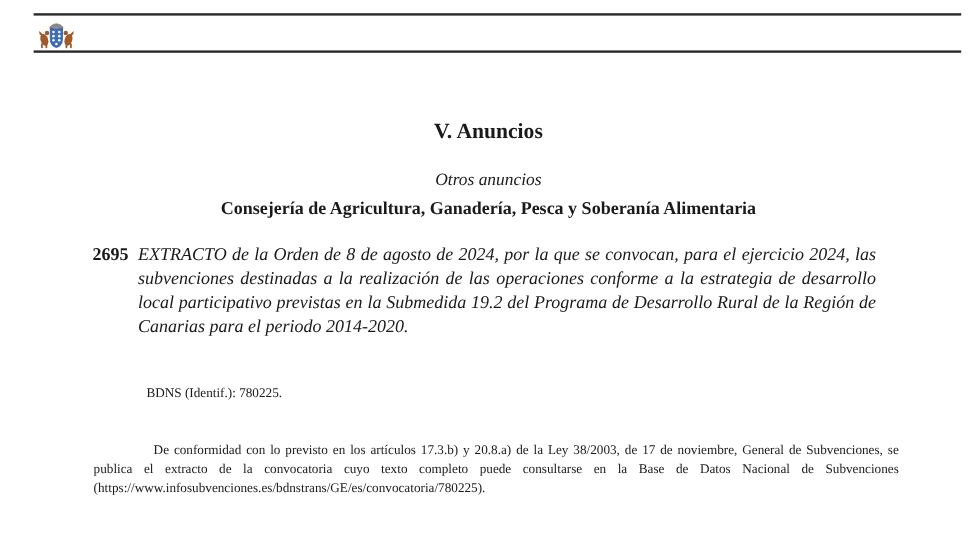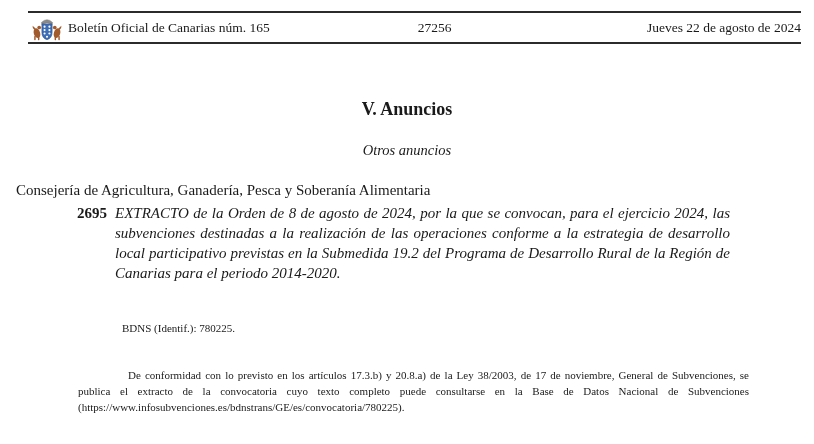--- a/index.html
+++ b/index.html
@@ -77,23 +77,24 @@
     text-align: center;
     font-size: 14.5px;
     font-weight: normal;
     font-style: italic;
   }
   .dept-heading {
     position: absolute;
     top: 166px;
     left: 0;
     right: 0;
-    margin: 16px;
+    margin: 0;
+    text-align: center;
     font-size: 15px;
-    font-weight: normal;
+    font-weight: bold;
   }
   .entry-block {
     position: absolute;
     top: 203px;
     left: 66px;
     width: 671px;
   }
   .entry-num {
     position: absolute;
     left: 11px;
@@ -166,25 +167,20 @@
           <circle cx="14.4" cy="11.5" r="1.15"></circle>
           <circle cx="19.6" cy="11.5" r="1.15"></circle>
           <circle cx="14.4" cy="15.2" r="1.15"></circle>
           <circle cx="19.6" cy="15.2" r="1.15"></circle>
           <circle cx="14.4" cy="18.9" r="1.15"></circle>
           <circle cx="19.6" cy="18.9" r="1.15"></circle>
           <circle cx="17" cy="22.3" r="1.15"></circle>
         </g>
       </svg>
     </span>
-    <div class="hrow">
-      <span class="hcell-left">Boletín Oficial de Canarias núm. 165</span>
-      <span class="hcell-center">27256</span>
-      <span class="hcell-right">Jueves 22 de agosto de 2024</span>
-    </div>
   </header>
 
   <main>
     <h1 class="section-title">V. Anuncios</h1>
     <h2 class="section-subtitle">Otros anuncios</h2>
     <h3 class="dept-heading">Consejería de Agricultura, Ganadería, Pesca y Soberanía Alimentaria</h3>
 
     <div class="entry-block">
       <span class="entry-num">2695</span>
       <p class="extract">EXTRACTO de la Orden de 8 de agosto de 2024, por la que se convocan, para el ejercicio 2024, las subvenciones destinadas a la realización de las operaciones conforme a la estrategia de desarrollo local participativo previstas en la Submedida 19.2 del Programa de Desarrollo Rural de la Región de Canarias para el periodo 2014-2020.</p>

